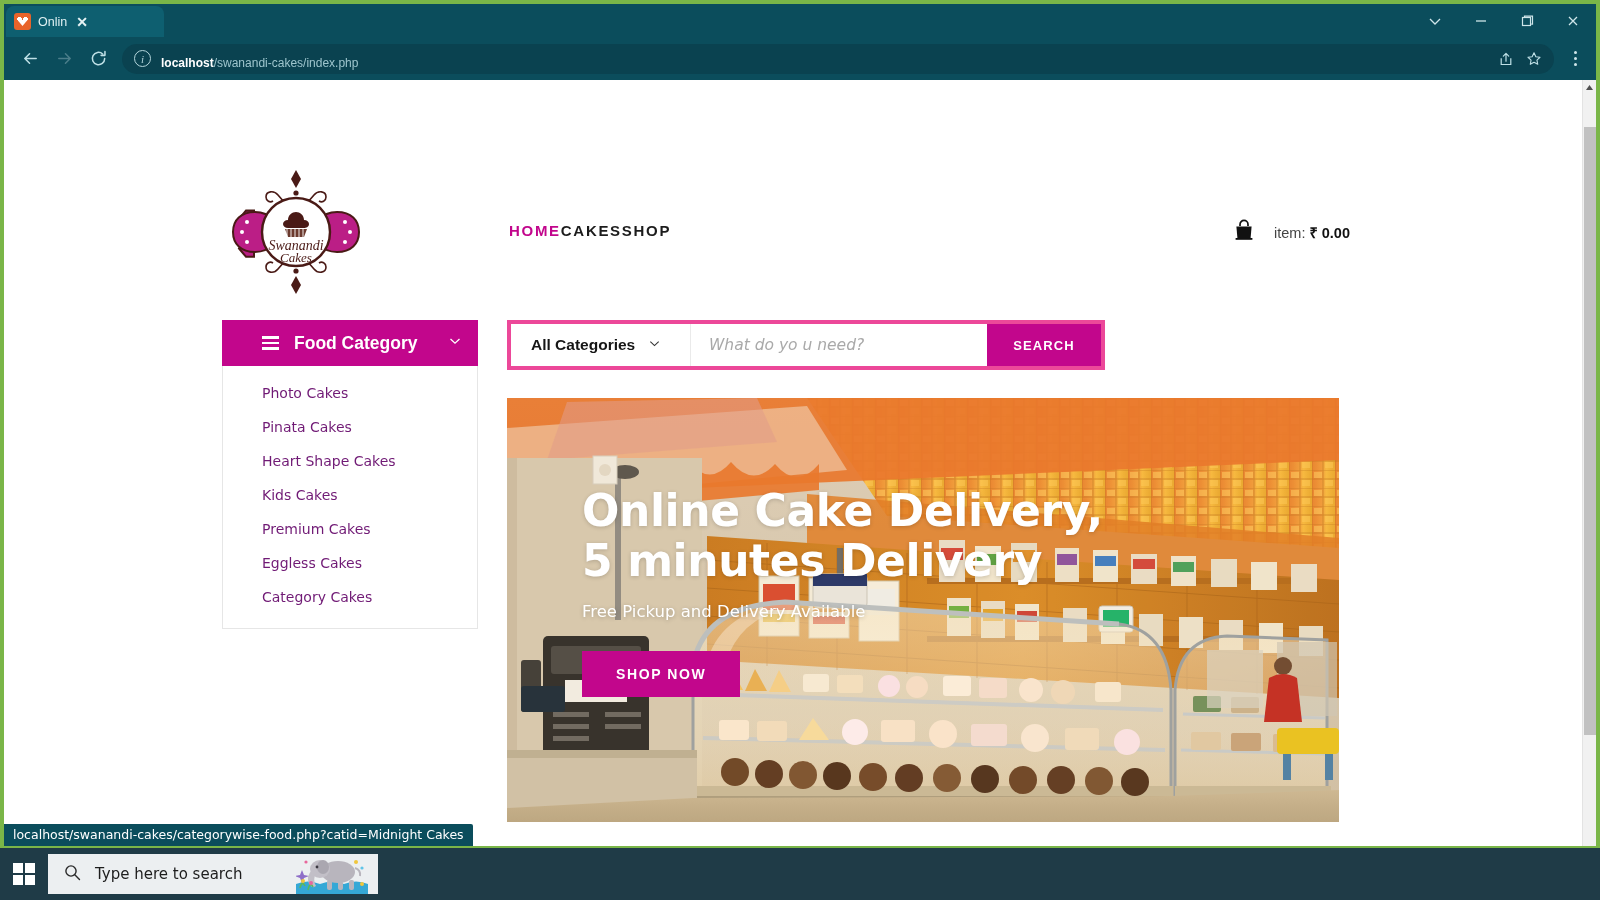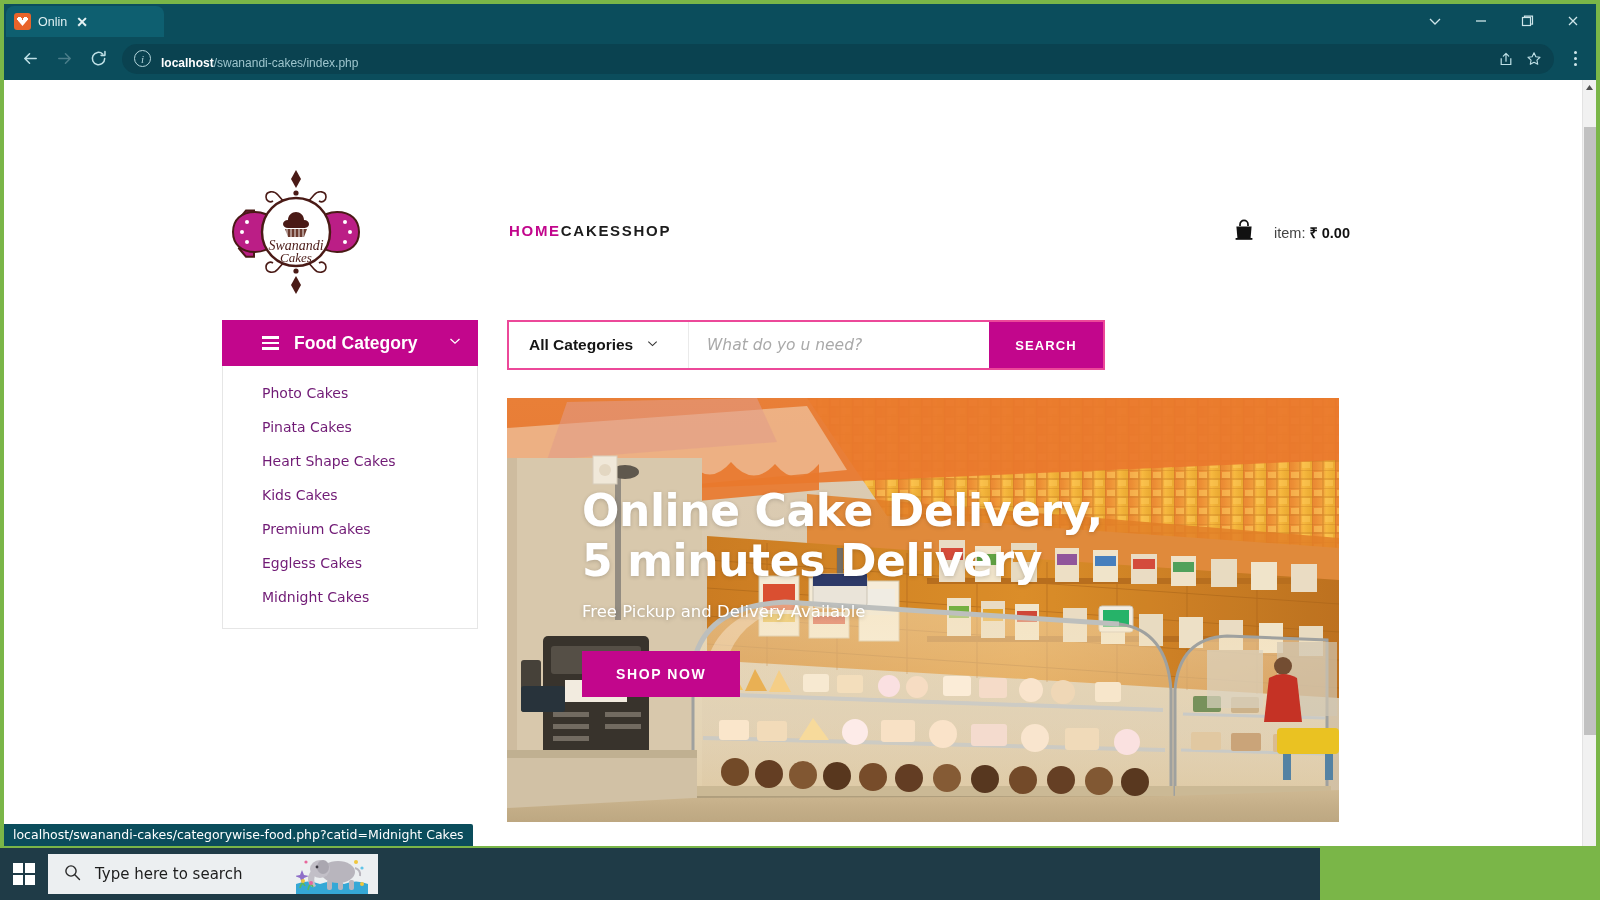--- a/index.html
+++ b/index.html
@@ -231,21 +231,21 @@
     text-decoration: none;
     cursor: pointer;
     font-family: "DejaVu Sans", sans-serif;
   }
 
   
   .searchbar {
     position: absolute; left: 503px; top: 240px;
     width: 598px; height: 50px;
     display: flex;
-    border: 2px solid #ec4899;
+    border: 4px solid #ec4899;
     background: #fff;
   }
   .search-select {
     width: 180px;
     display: flex; align-items: center;
     padding: 0 16px 0 20px;
     border-right: 1px solid #eaeaea;
     cursor: pointer;
   }
   .search-select span {
@@ -327,21 +327,21 @@
     white-space: nowrap;
     overflow: hidden;
     z-index: 30;
     font-family: "DejaVu Sans", sans-serif;
     border-top-right-radius: 2px;
   }
 
   
   .taskbar {
     position: absolute; left: 0; bottom: 0;
-    width: 1320px; height: 52px;
+    width: 1600px; height: 52px;
     background: #1f3b47;
     display: flex; align-items: center;
   }
   .start-btn {
     width: 48px; height: 52px;
     display: flex; align-items: center; justify-content: center;
     cursor: pointer;
   }
   .win-logo {
     width: 22px; height: 22px;
@@ -514,21 +514,21 @@
               </svg>
           </span>
         </div>
         <div class="cat-list">
           <a class="cat-item">Photo Cakes</a>
           <a class="cat-item">Pinata Cakes</a>
           <a class="cat-item">Heart Shape Cakes</a>
           <a class="cat-item">Kids Cakes</a>
           <a class="cat-item">Premium Cakes</a>
           <a class="cat-item">Eggless Cakes</a>
-          <a class="cat-item">Midnight Cakes</a>
+          <a class="cat-item">Category Cakes</a>
         </div>
       </div>
 
       <div class="searchbar">
         <div class="search-select">
           <span>All Categories</span>
           <span>
             <svg width="13" height="13" viewBox="0 0 14 14">
                 <path d="M2.5 5l4.5 4.2L11.5 5" stroke="#333" stroke-width="1.2" fill="none"></path>
               </svg>

